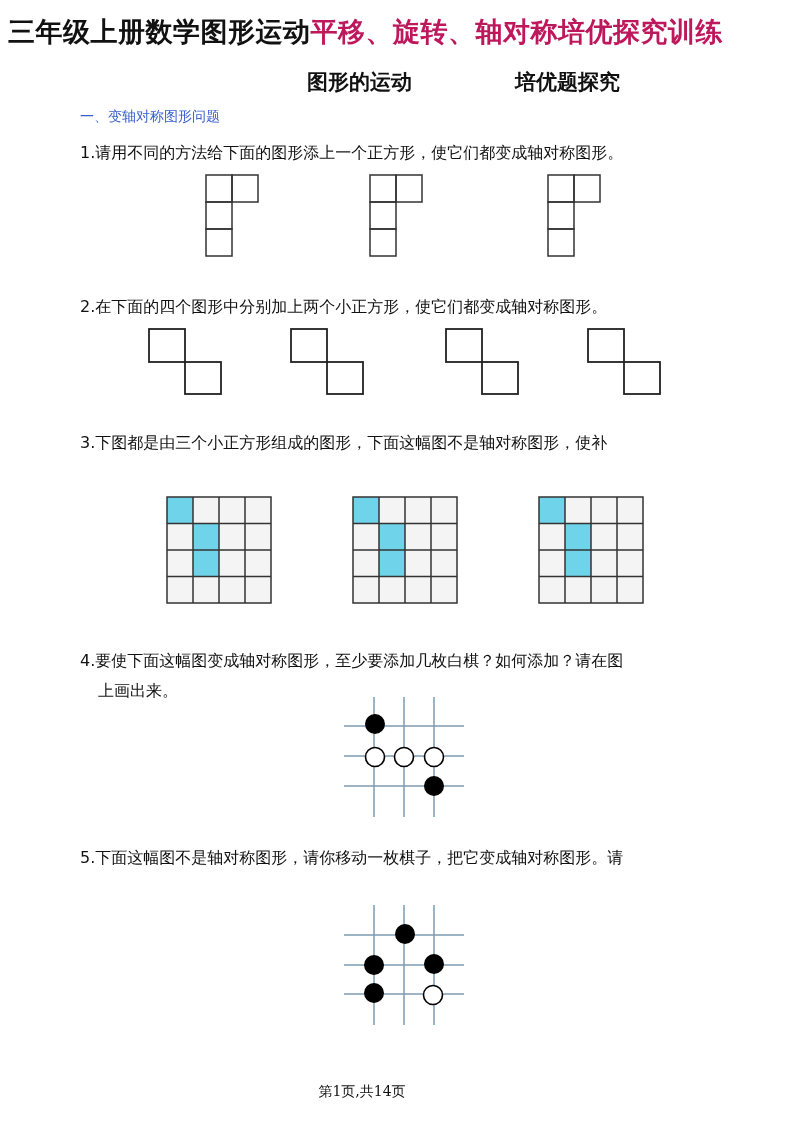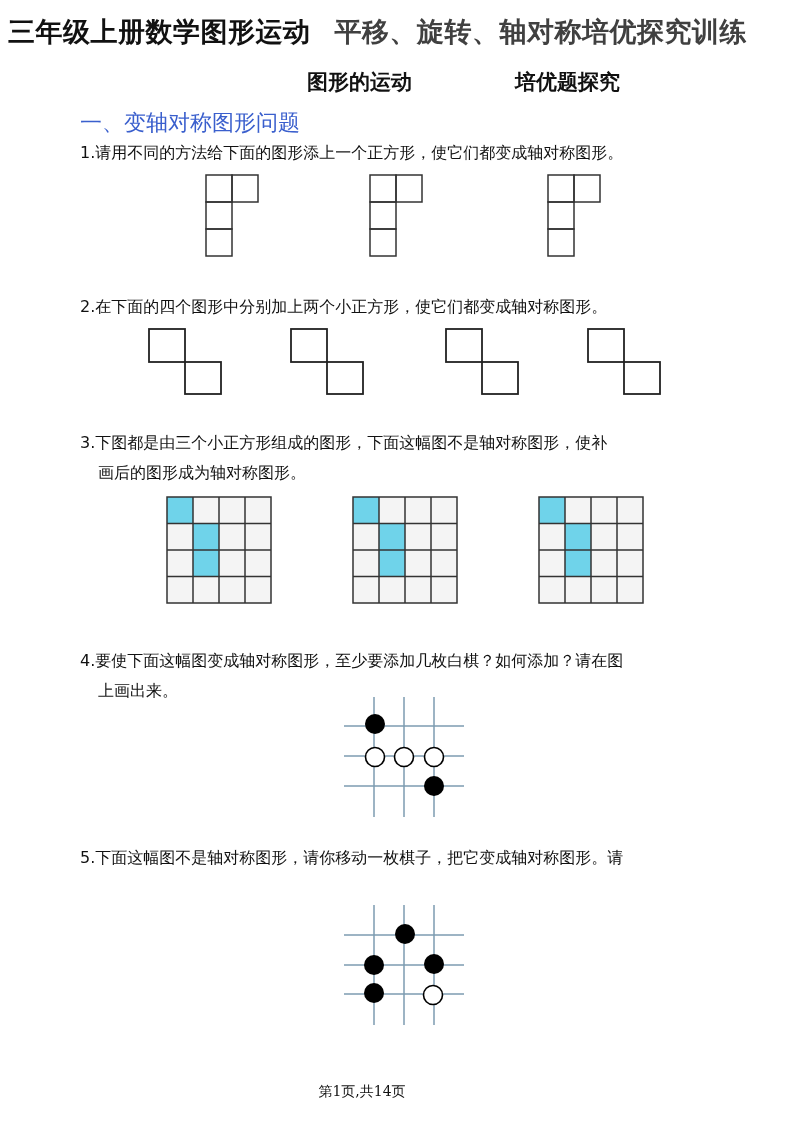--- a/index.html
+++ b/index.html
@@ -1,23 +1,23 @@
 <!DOCTYPE html>
 <html><head>
 <meta charset="utf-8">
 <style>
   html, body { margin:0; padding:0; background:#ffffff; }
   body { width:809px; height:1122px; position:relative; overflow:hidden;
          font-family:"DejaVu Sans", "Liberation Sans", sans-serif; color:#111; }
   .abs { position:absolute; }
   .title { left:8px; top:14px; font-family:"DejaVu Serif","Liberation Serif",serif;
            font-size:27px; font-weight:bold; white-space:nowrap; letter-spacing:0.5px; }
-  .title .red { color:#404040;padding-left:24px; }
+  .title .red { color:#be185d; }
   .subtitle { top:68px; font-size:21px; font-weight:bold; white-space:nowrap; }
-  .section { left:80px; top:108px; font-size:22px; color:#3a5fcd; white-space:nowrap; }
+  .section { left:80px; top:108px; font-size:14px; color:#3a5fcd; white-space:nowrap; }
   .q { left:80px; font-size:16px; line-height:30px; white-space:nowrap; }
   .q .cont { padding-left:18px; display:block; }
   svg { position:absolute; left:0; top:0; }
   .footer { left:0; width:724px; top:1083px; text-align:center; font-size:14px;
             font-family:"DejaVu Serif","Liberation Serif",serif; }
 </style>
 </head>
 <body>
 
 <div class="abs title">
@@ -29,21 +29,20 @@
 <div class="abs section">一、变轴对称图形问题</div>
 
 <div class="abs q" style="top:138px;">
   <span>1.</span><span>请用不同的方法给下面的图形添上一个正方形，使它们都变成轴对称图形。</span>
 </div>
 <div class="abs q" style="top:292px;">
   <span>2.</span><span>在下面的四个图形中分别加上两个小正方形，使它们都变成轴对称图形。</span>
 </div>
 <div class="abs q" style="top:428px;">
   <span>3.</span><span>下图都是由三个小正方形组成的图形，下面这幅图不是轴对称图形，使补</span>
-  <span class="cont">画后的图形成为轴对称图形。</span>
 </div>
 <div class="abs q" style="top:646px;">
   <span>4.</span><span>要使下面这幅图变成轴对称图形，至少要添加几枚白棋？如何添加？请在图</span>
   <span class="cont">上画出来。</span>
 </div>
 <div class="abs q" style="top:843px;">
   <span>5.</span><span>下面这幅图不是轴对称图形，请你移动一枚棋子，把它变成轴对称图形。请</span>
 </div>
 
 <svg width="809" height="1122">

